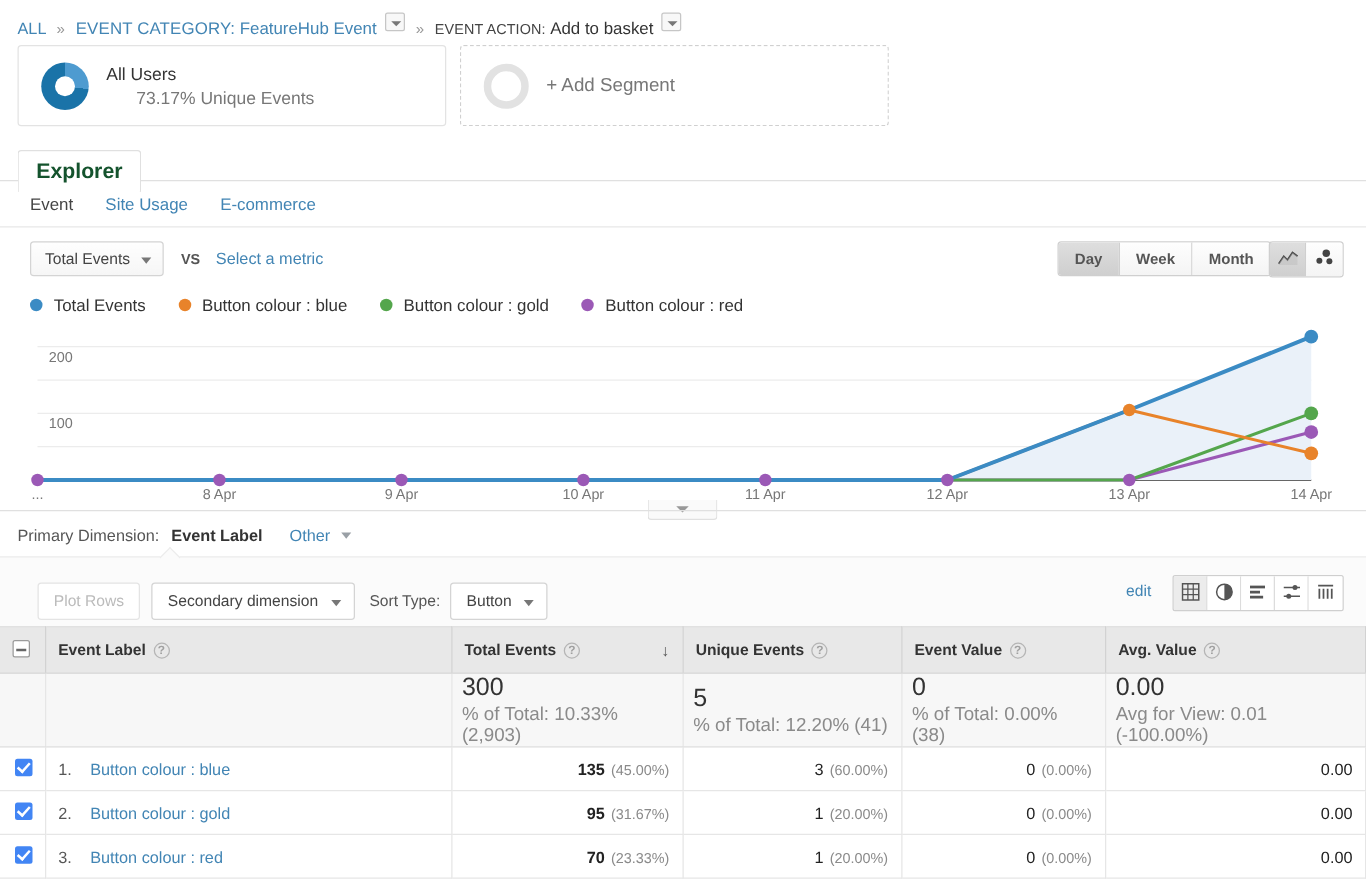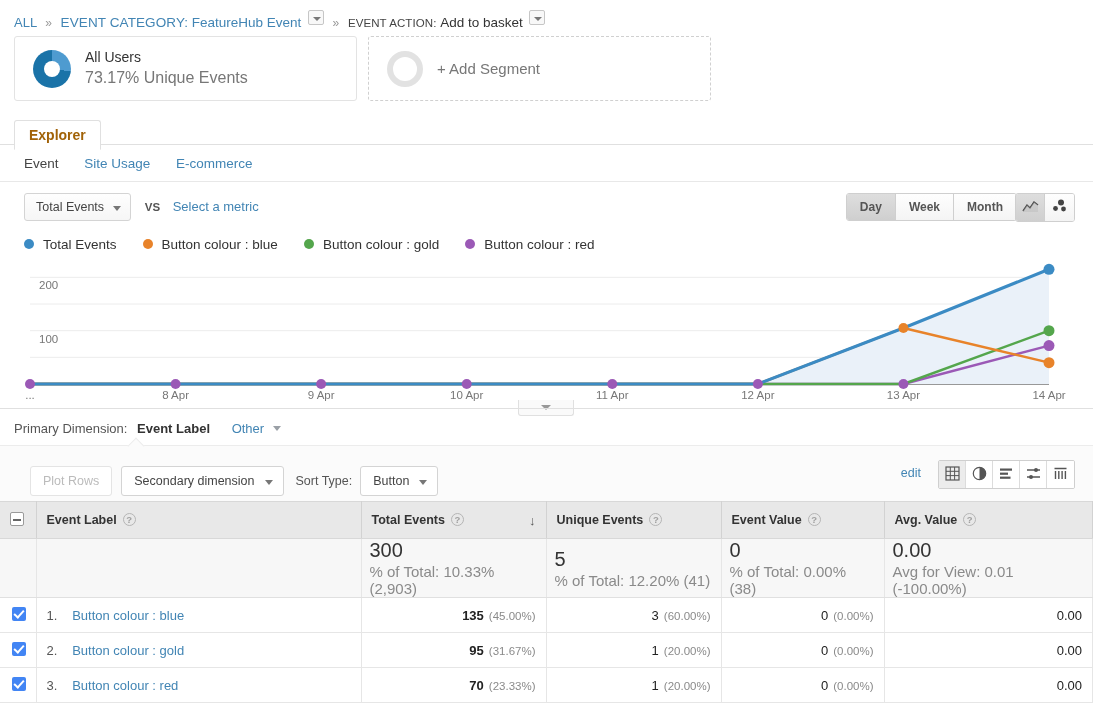--- a/index.html
+++ b/index.html
@@ -88,40 +88,40 @@
   .donut::after {
     content: ""; position: absolute; left: 11px; top: 11px;
     width: 16px; height: 16px; border-radius: 50%; background: #fff;
   }
   .donut-empty {
     width: 36px; height: 36px; border-radius: 50%;
     border: 6px solid #e2e2e2; flex: none;
   }
   .seg-text { margin-left: 14px; line-height: 1.35; }
   .seg-title { font-size: 14px; color: #333; }
-  .seg-sub { font-size: 16px; color: #777; }
+  .seg-sub { font-size: 14px; color: #777; margin-left: 24px; }
   .add-label { margin-left: 14px; font-size: 15px; color: #777; }
 
   
   .tabstrip {
     margin-top: 18px;
     padding-left: 14px;
     border-bottom: 1px solid #e0e0e0;
     height: 26px;
     position: relative;
   }
   .tab-explorer {
     display: inline-block;
     border: 1px solid #e0e0e0;
     border-bottom: 1px solid #fff;
     border-radius: 3px 3px 0 0;
     padding: 6px 14px 6px 14px;
-    font-size: 14px;
+    font-size: 17px;
     font-weight: bold;
-    color: #a16207;
+    color: #14532d;
     background: #fff;
     position: relative; top: 1px;
     cursor: pointer;
   }
   .subtabs {
     padding: 11px 0 10px 24px;
     border-bottom: 1px solid #e8e8e8;
     font-size: 13.5px;
   }
   .subtabs span { margin-right: 22px; cursor: pointer; }

